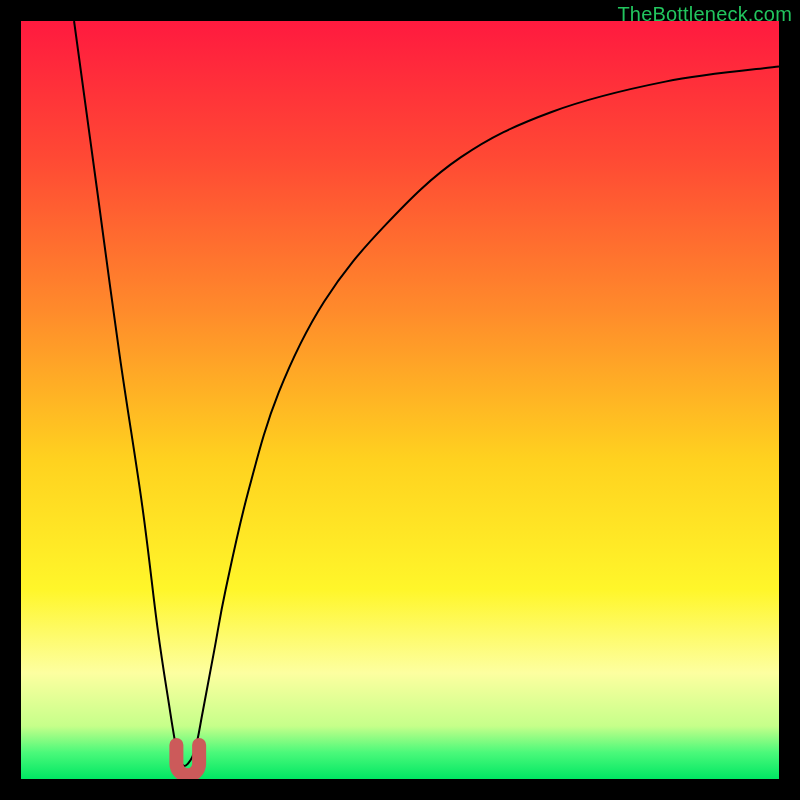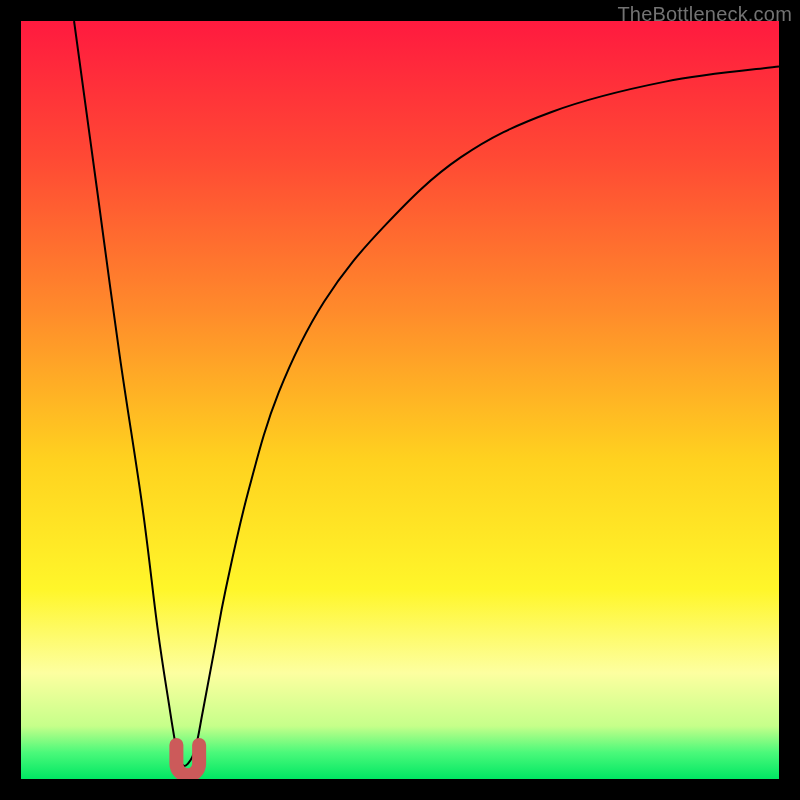--- a/index.html
+++ b/index.html
@@ -21,21 +21,21 @@
     position: absolute;
     left: 21px;
     top: 21px;
     width: 758px;
     height: 758px;
   }
   .watermark {
     position: absolute;
     top: 3px;
     right: 8px;
-    color: #737373;
+    color: #22c55e;
     font-size: 20px;
     font-weight: 400;
     letter-spacing: 0.2px;
   }
 </style>
 </head>
 <body>
 
 <div class="frame">
   <svg class="plot" viewBox="0 0 758 758" preserveAspectRatio="none">

